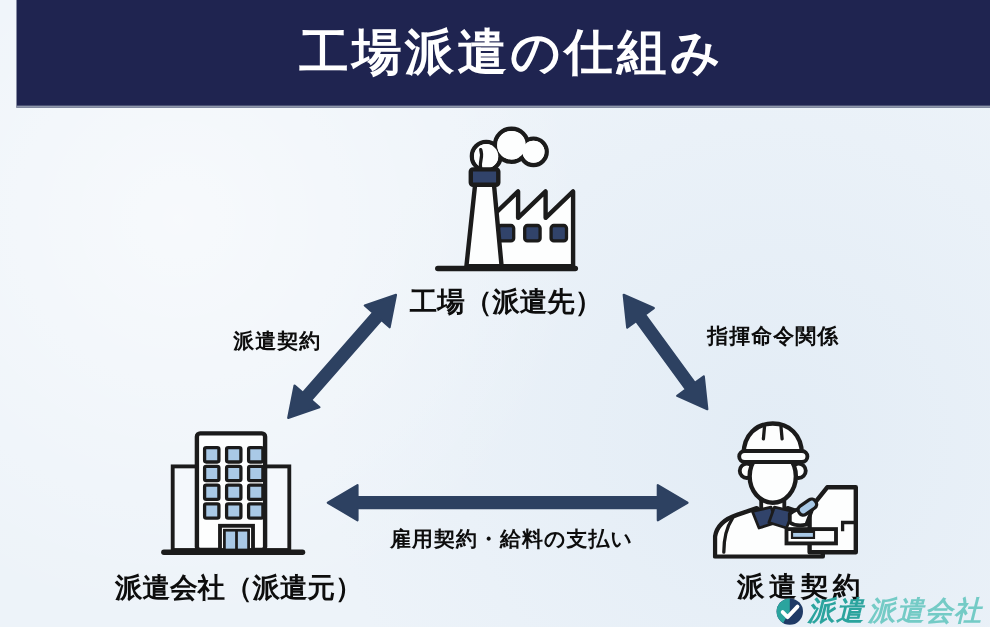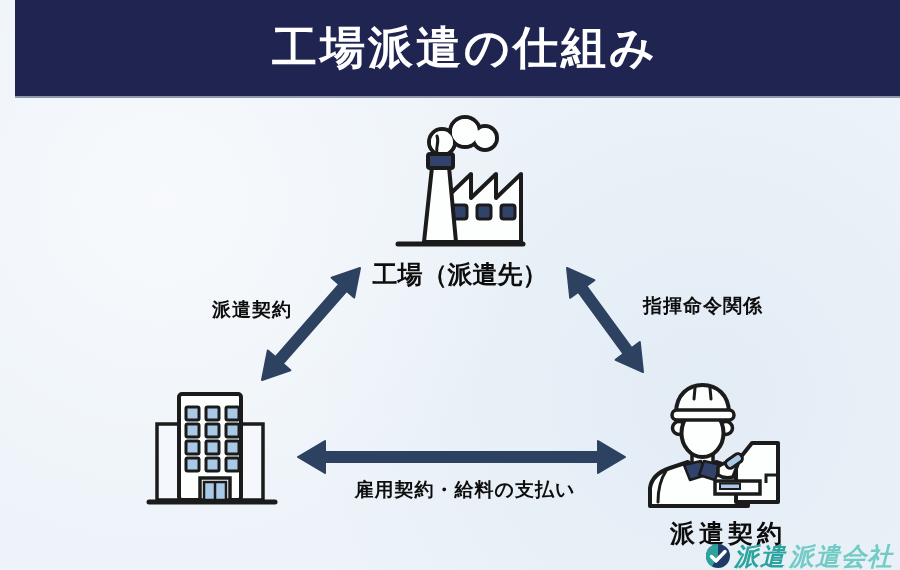--- a/index.html
+++ b/index.html
@@ -93,20 +93,21 @@
       <rect x="61" y="70" width="13" height="13" rx="1.5" fill="#a9c9e6" stroke="#1b1b1b" stroke-width="3"></rect>
       <rect x="81" y="70" width="13" height="13" rx="1.5" fill="#a9c9e6" stroke="#1b1b1b" stroke-width="3"></rect>
 
       <rect x="55" y="90" width="30" height="22" fill="#fdfefe" stroke="#1b1b1b" stroke-width="3.5"></rect>
       <rect x="59" y="94" width="22" height="18" fill="#a9c9e6" stroke="#1b1b1b" stroke-width="2.5"></rect>
       <line x1="70" y1="94" x2="70" y2="112" stroke="#1b1b1b" stroke-width="2.5"></line>
 
       <line x1="4" y1="114" x2="130" y2="114" stroke="#1b1b1b" stroke-width="5" stroke-linecap="round"></line>
     </svg>
   </div>
+  <div class="node-label" style="left:217px;top:518px;">派遣会社（派遣元）</div>
 
   <div class="icon-box" style="left:648px;top:375px;">
     <svg width="140" height="133" viewBox="0 0 140 133">
 
       <circle cx="31" cy="53" r="6.5" fill="#fdfefe" stroke="#1b1b1b" stroke-width="3.5"></circle>
       <circle cx="78" cy="53" r="6.5" fill="#fdfefe" stroke="#1b1b1b" stroke-width="3.5"></circle>
 
       <rect x="44" y="72" width="21" height="22" fill="#fdfefe" stroke="#1b1b1b" stroke-width="3.5"></rect>
 
       <ellipse cx="54.5" cy="58" rx="21" ry="24" fill="#fdfefe" stroke="#1b1b1b" stroke-width="4"></ellipse>

